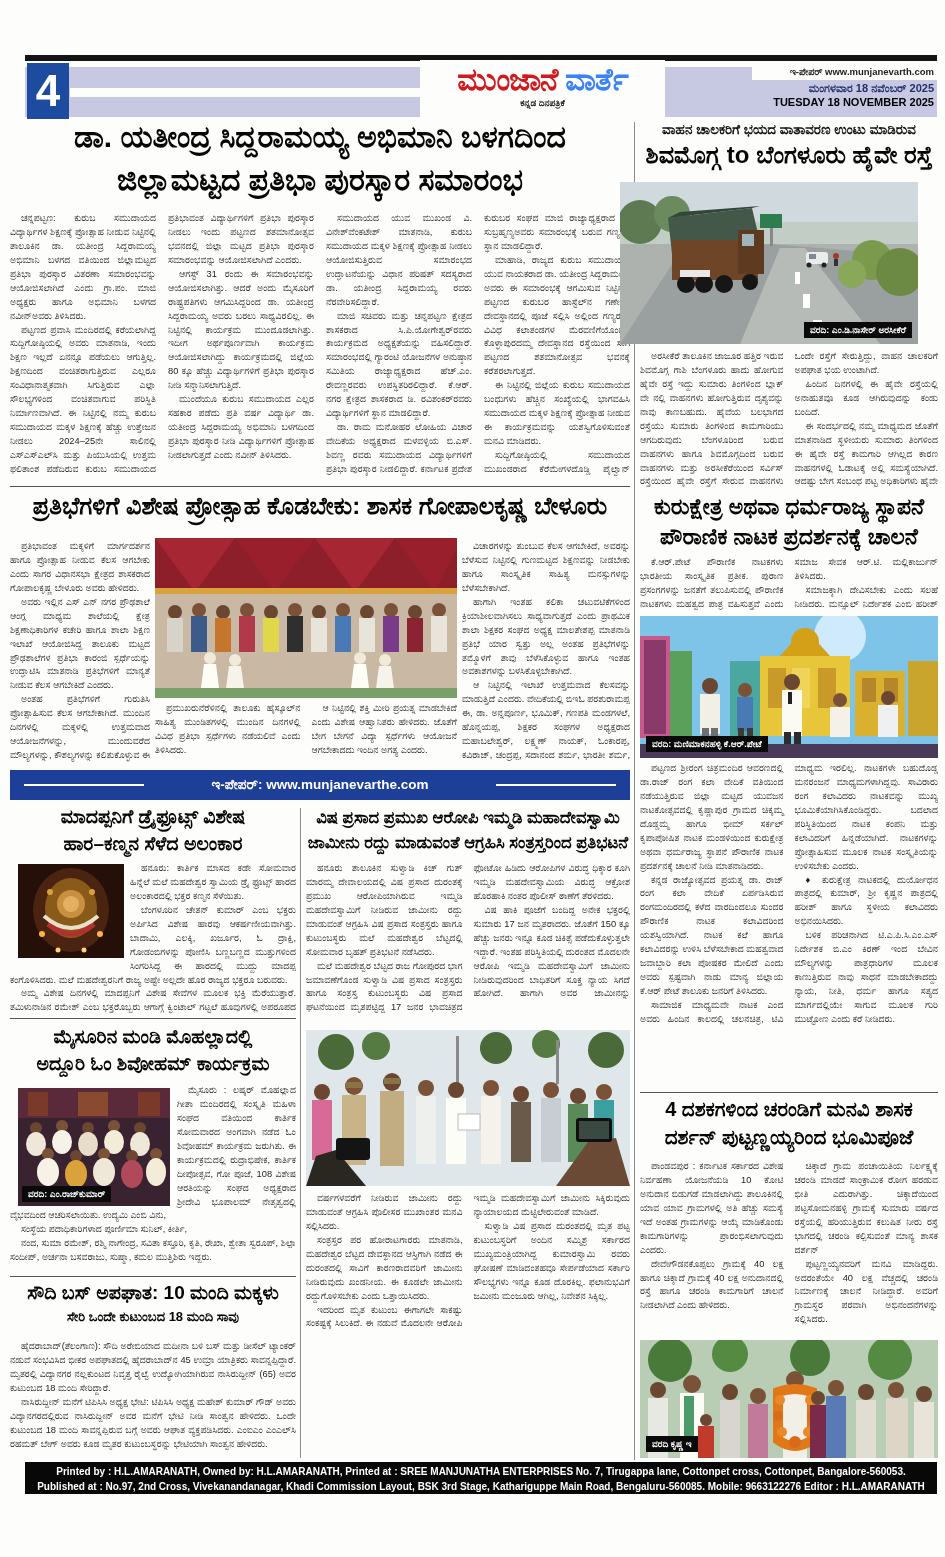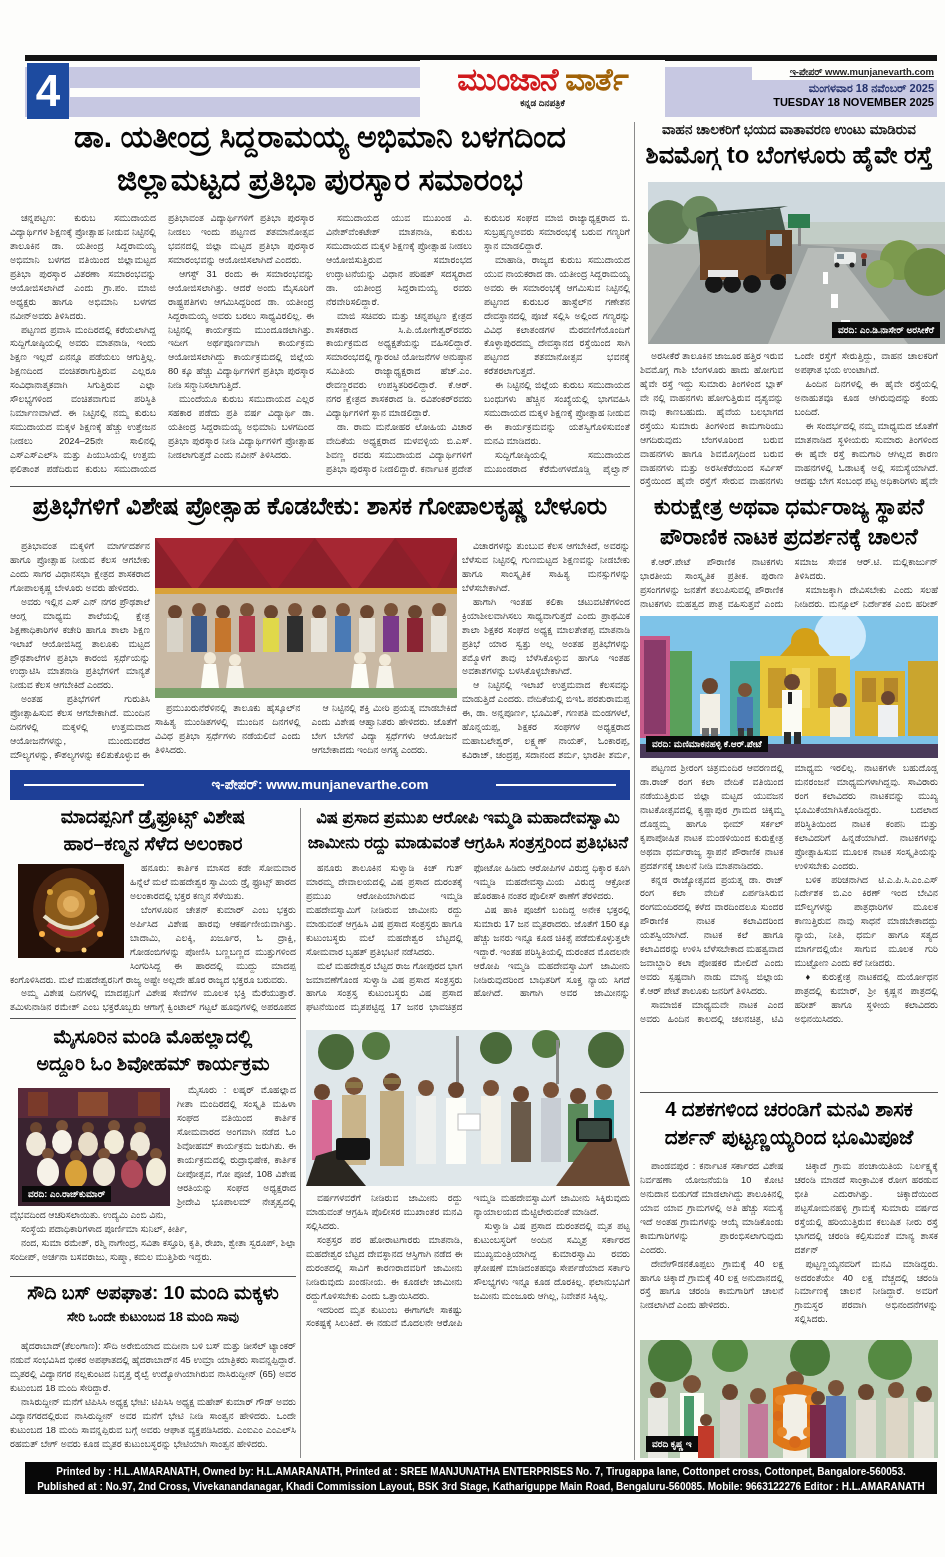--- a/index.html
+++ b/index.html
@@ -7,24 +7,24 @@
         font-family:"Liberation Sans","DejaVu Sans",sans-serif;color:#111;overflow:hidden;}
   
   .top-rule{position:absolute;left:25px;top:55px;width:912px;height:6px;background:#141414;}
   .head-band{position:absolute;left:25px;top:67px;width:912px;height:50px;background:#c7c8e2;}
   .head-gap{position:absolute;left:70px;top:88px;width:352px;height:9px;background:#fdfdfb;}
   .pagenum{position:absolute;left:27px;top:63px;width:42px;height:56px;background:#1d4ba0;
            color:#fff;font-size:44px;font-weight:bold;text-align:center;line-height:56px;}
   .masthead{position:absolute;left:420px;top:60px;width:245px;height:62px;background:#fdfdfb;text-align:center;}
   .masthead .mh-line{font-size:31px;font-weight:bold;letter-spacing:-1px;line-height:40px;}
   .mh-red{color:#d01a1d;}
-  .mh-black{color:#a16207;}
+  .mh-black{color:#3b82f6;}
   .mh-tag{font-size:9px;font-weight:bold;color:#222;margin-top:-2px;}
   .infobox{position:absolute;left:752px;top:63px;width:186px;height:56px;font-weight:bold;text-align:right;}
-  .info1{background:#fdfdfb;font-size:9.5px;color:#222;padding:3px 4px 2px 4px;text-decoration:underline;}
+  .info1{background:#fdfdfb;font-size:9.5px;color:#222;padding:3px 4px 2px 4px;}
   .info2{font-size:11px;color:#23306b;padding:2px 4px 0 4px;}
   .info3{font-size:11px;color:#000;padding:1px 4px 0 4px;}
   
   .vrule{position:absolute;width:1px;background:#8a8a8a;}
   .hrule{position:absolute;height:1px;background:#555;}
   .headline{font-weight:bold;color:#060606;text-align:center;}
   .body-text{font-size:9.3px;line-height:1.5;text-align:justify;color:#1c1c1c;overflow:hidden;}
   .body-text .para{margin:0;text-indent:11px;}
   .cols2{column-count:2;column-gap:11px;}
   .cols4{column-count:4;column-gap:12px;}
@@ -32,21 +32,21 @@
   .photo svg{display:block;width:100%;height:100%;}
   .caption-bar{position:absolute;background:#0a0a0a;color:#fff;font-size:9px;font-weight:bold;
                line-height:16px;height:16px;text-align:center;padding:0 6px;white-space:nowrap;}
   
   .lead-h1{position:absolute;left:10px;top:120px;width:620px;font-size:30px;}
   .lead-h2{position:absolute;left:10px;top:163px;width:620px;font-size:30px;}
   .lead-body{position:absolute;left:10px;top:212px;width:620px;height:268px;}
   
   .hw-kicker{position:absolute;left:640px;top:122px;width:298px;font-size:13.5px;font-weight:bold;text-align:center;}
   .hw-head{position:absolute;left:640px;top:141px;width:298px;font-size:24px;}
-  .hw-photo{left:648px;top:182px;width:298px;height:162px;}
+  .hw-photo{left:620px;top:182px;width:298px;height:162px;}
   .hw-body{position:absolute;left:640px;top:350px;width:298px;height:146px;}
   
   .gp-head{position:absolute;left:10px;top:492px;width:620px;font-size:24px;}
   .gp-left{position:absolute;left:10px;top:540px;width:140px;height:224px;}
   .gp-photo{left:155px;top:538px;width:302px;height:160px;}
   .gp-below{position:absolute;left:155px;top:702px;width:302px;height:62px;}
   .gp-right{position:absolute;left:462px;top:540px;width:168px;height:224px;}
   
   .banner{position:absolute;left:10px;top:770px;width:620px;height:30px;background:#1e3f97;
           color:#fff;font-size:13.5px;font-weight:bold;text-align:center;line-height:30px;}
@@ -299,22 +299,22 @@
             <rect x="238" y="89" width="20" height="32" fill="#eef0f2"></rect>
         </g>
         <rect y="128" width="298" height="14" fill="#4a3a5a"></rect>
       </svg>
       <div class="caption-bar" style="left:6px;bottom:6px;">ವರದಿ: ಮಣಿಮಾಕನಹಳ್ಳಿ ಕೆ.ಆರ್.ಪೇಟೆ</div>
     </div>
     <div class="body-text cols2 kr-bottom">
         <p class="para">ಪಟ್ಟಣದ ಶ್ರೀರಂಗ ಚಿತ್ರಮಂದಿರ ಆವರಣದಲ್ಲಿ ಡಾ.ರಾಜ್ ರಂಗ ಕಲಾ ವೇದಿಕೆ ವತಿಯಿಂದ ನಡೆಯುತ್ತಿರುವ ಜಿಲ್ಲಾ ಮಟ್ಟದ ಯುವಜನ ನಾಟಕೋತ್ಸವದಲ್ಲಿ ಕೃಷ್ಣಾಪುರ ಗ್ರಾಮದ ಚಿಕ್ಕಮ್ಮ ದೊಡ್ಡಮ್ಮ ಹಾಗೂ ಭೀಮ್ ಸರ್ಕಲ್ ಕೃಪಾಪೋಷಿತ ನಾಟಕ ಮಂಡಳಿಯಿಂದ ಕುರುಕ್ಷೇತ್ರ ಅಥವಾ ಧರ್ಮರಾಜ್ಯ ಸ್ಥಾಪನೆ ಪೌರಾಣಿಕ ನಾಟಕ ಪ್ರದರ್ಶನಕ್ಕೆ ಚಾಲನೆ ನೀಡಿ ಮಾತನಾಡಿದರು.</p>
         <p class="para">ಕನ್ನಡ ರಾಜ್ಯೋತ್ಸವದ ಪ್ರಯತ್ನ ಡಾ. ರಾಜ್ ರಂಗ ಕಲಾ ವೇದಿಕೆ ಏರ್ಪಡಿಸಿರುವ ರಂಗಮಂದಿರದಲ್ಲಿ ಕಳೆದ ವಾರದಿಂದಲೂ ಸುಂದರ ಪೌರಾಣಿಕ ನಾಟಕ ಕಲಾವಿದರಿಂದ ಯಶಸ್ವಿಯಾಗಿದೆ. ನಾಟಕ ಕಲೆ ಹಾಗೂ ಕಲಾವಿದರನ್ನು ಉಳಿಸಿ ಬೆಳೆಸಬೇಕಾದ ಮಹತ್ವವಾದ ಜವಾಬ್ದಾರಿ ಕಲಾ ಪೋಷಕರ ಮೇಲಿದೆ ಎಂದು ಅವರು ಸ್ಪಷ್ಟವಾಗಿ ನಾಡು ಮಾನ್ಯ ಜಿಲ್ಲಾಯ ಕೆ.ಆರ್ ಪೇಟೆ ತಾಲೂಕು ಜನರಿಗೆ ತಿಳಿಸಿದರು.</p>
         <p class="para">ಸಾಮಾಜಿಕ ಮಾಧ್ಯಮವೇ ನಾಟಕ ಎಂದ ಅವರು ಹಿಂದಿನ ಕಾಲದಲ್ಲಿ ಚಲನಚಿತ್ರ, ಟಿವಿ ಮಾಧ್ಯಮ ಇರಲಿಲ್ಲ. ನಾಟಕಗಳೇ ಬಹುದೊಡ್ಡ ಮನರಂಜನೆ ಮಾಧ್ಯಮಗಳಾಗಿದ್ದವು. ಸಾವಿರಾರು ರಂಗ ಕಲಾವಿದರು ನಾಟಕವನ್ನು ಮುಖ್ಯ ಭೂಮಿಕೆಯಾಗಿಸಿಕೊಂಡಿದ್ದರು. ಬದಲಾದ ಪರಿಸ್ಥಿತಿಯಿಂದ ನಾಟಕ ಕಂಪನಿ ಮತ್ತು ಕಲಾವಿದರಿಗೆ ಹಿನ್ನಡೆಯಾಗಿದೆ. ನಾಟಕಗಳನ್ನು ಪ್ರೋತ್ಸಾಹಿಸುವ ಮೂಲಕ ನಾಟಕ ಸಂಸ್ಕೃತಿಯನ್ನು ಉಳಿಸಬೇಕು ಎಂದರು.</p>
+        <p class="para">♦ ಕುರುಕ್ಷೇತ್ರ ನಾಟಕದಲ್ಲಿ ದುರ್ಯೋಧನ ಪಾತ್ರದಲ್ಲಿ ಕುಮಾರ್, ಶ್ರೀ ಕೃಷ್ಣನ ಪಾತ್ರದಲ್ಲಿ ಹರೀಶ್ ಹಾಗೂ ಸ್ಥಳೀಯ ಕಲಾವಿದರು ಅಭಿನಯಿಸಿದರು.</p>
         <p class="para">ಬಳಿಕ ಪರಿಚನಾಗಿದ ಟಿ.ಎ.ಪಿ.ಸಿ.ಎಂ.ಎಸ್ ನಿರ್ದೇಶಕ ಬಿ.ಎಂ ಕಿರಣ್ ಇಂದ ಬೇವಿನ ಮೌಲ್ಯಗಳನ್ನು ಪಾತ್ರಧಾರಿಗಳ ಮೂಲಕ ಕಾಣುತ್ತಿರುವ ನಾವು ಸಾಧನೆ ಮಾಡಬೇಕಾದದ್ದು ನ್ಯಾಯ, ನೀತಿ, ಧರ್ಮ ಹಾಗೂ ಸತ್ಯದ ಮಾರ್ಗದಲ್ಲಿಯೇ ಸಾಗುವ ಮೂಲಕ ಗುರಿ ಮುಟ್ಟೋಣ ಎಂದು ಕರೆ ನೀಡಿದರು.</p>
-        <p class="para">♦ ಕುರುಕ್ಷೇತ್ರ ನಾಟಕದಲ್ಲಿ ದುರ್ಯೋಧನ ಪಾತ್ರದಲ್ಲಿ ಕುಮಾರ್, ಶ್ರೀ ಕೃಷ್ಣನ ಪಾತ್ರದಲ್ಲಿ ಹರೀಶ್ ಹಾಗೂ ಸ್ಥಳೀಯ ಕಲಾವಿದರು ಅಭಿನಯಿಸಿದರು.</p>
       </div>
   </section>
 
   <section>
     <div class="headline md-h1">ಮಾದಪ್ಪನಿಗೆ ಡ್ರೈಫ್ರೂಟ್ಸ್ ವಿಶೇಷ</div>
     <div class="headline md-h2">ಹಾರ–ಕಣ್ಮನ ಸೆಳೆದ ಅಲಂಕಾರ</div>
     <div class="body-text md-body">
       <div class="md-photo-f">
         <svg viewBox="0 0 106 94" preserveAspectRatio="none">
           <rect width="106" height="94" fill="#241008"></rect>

